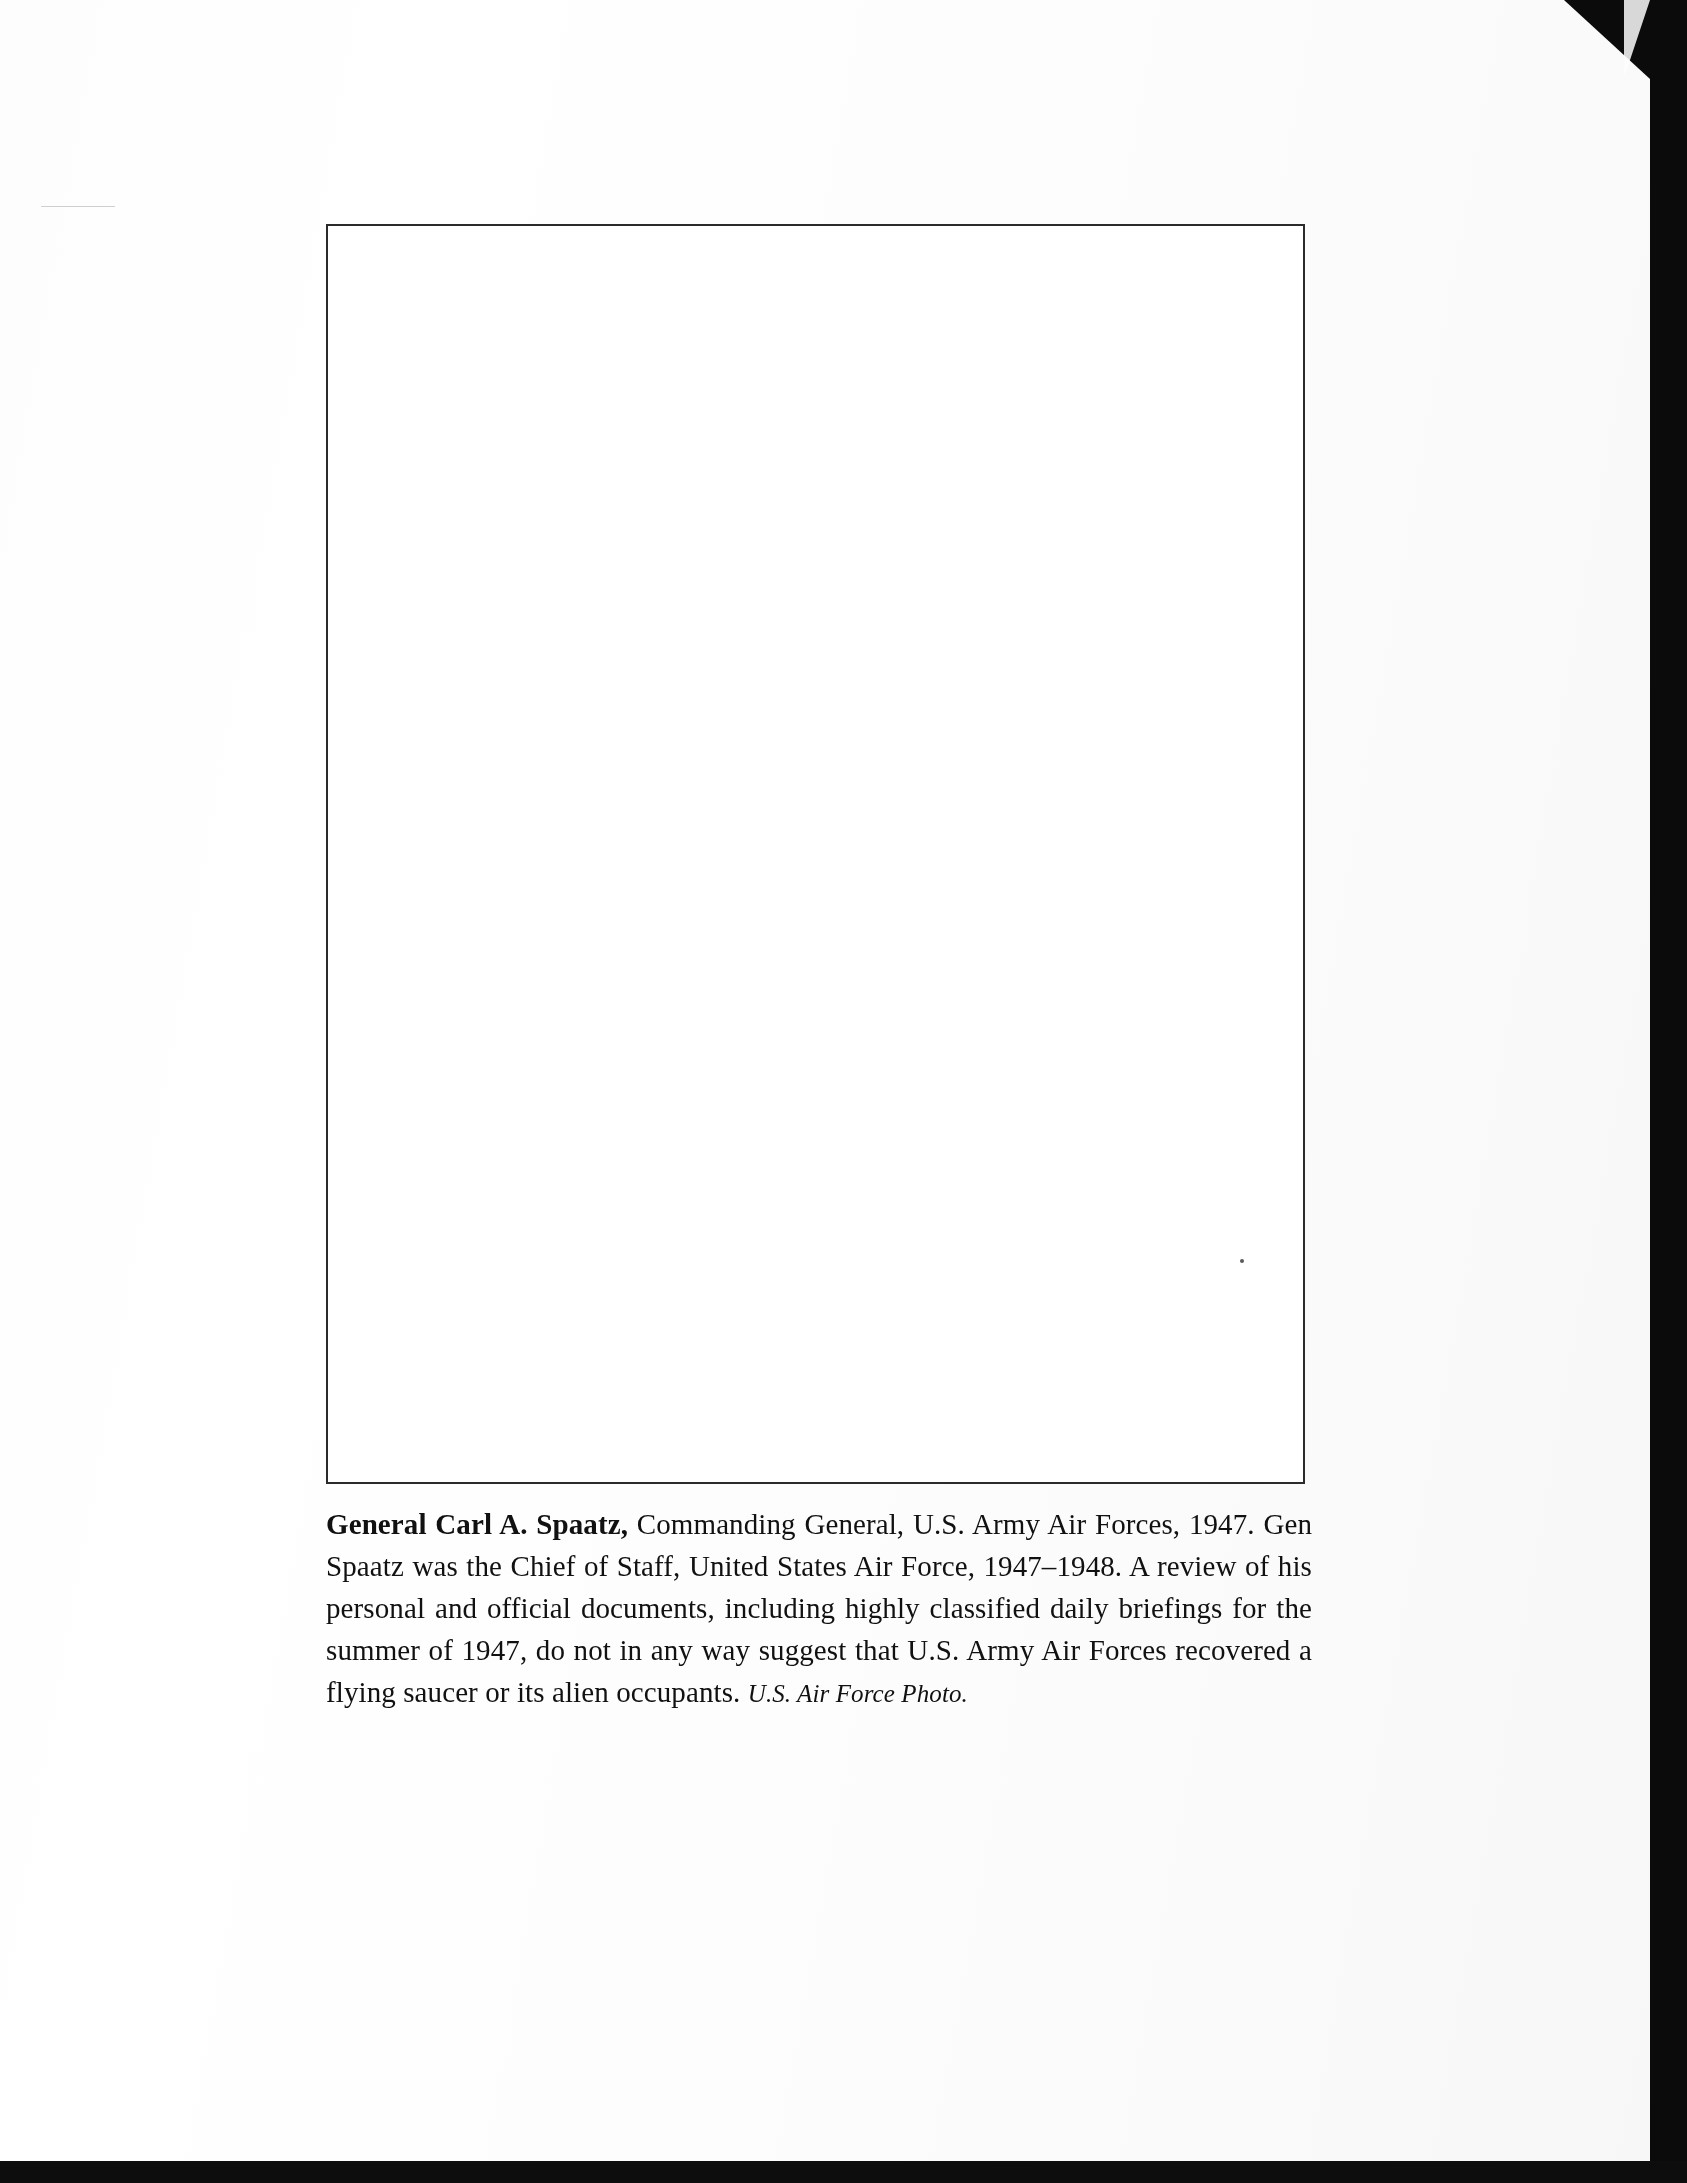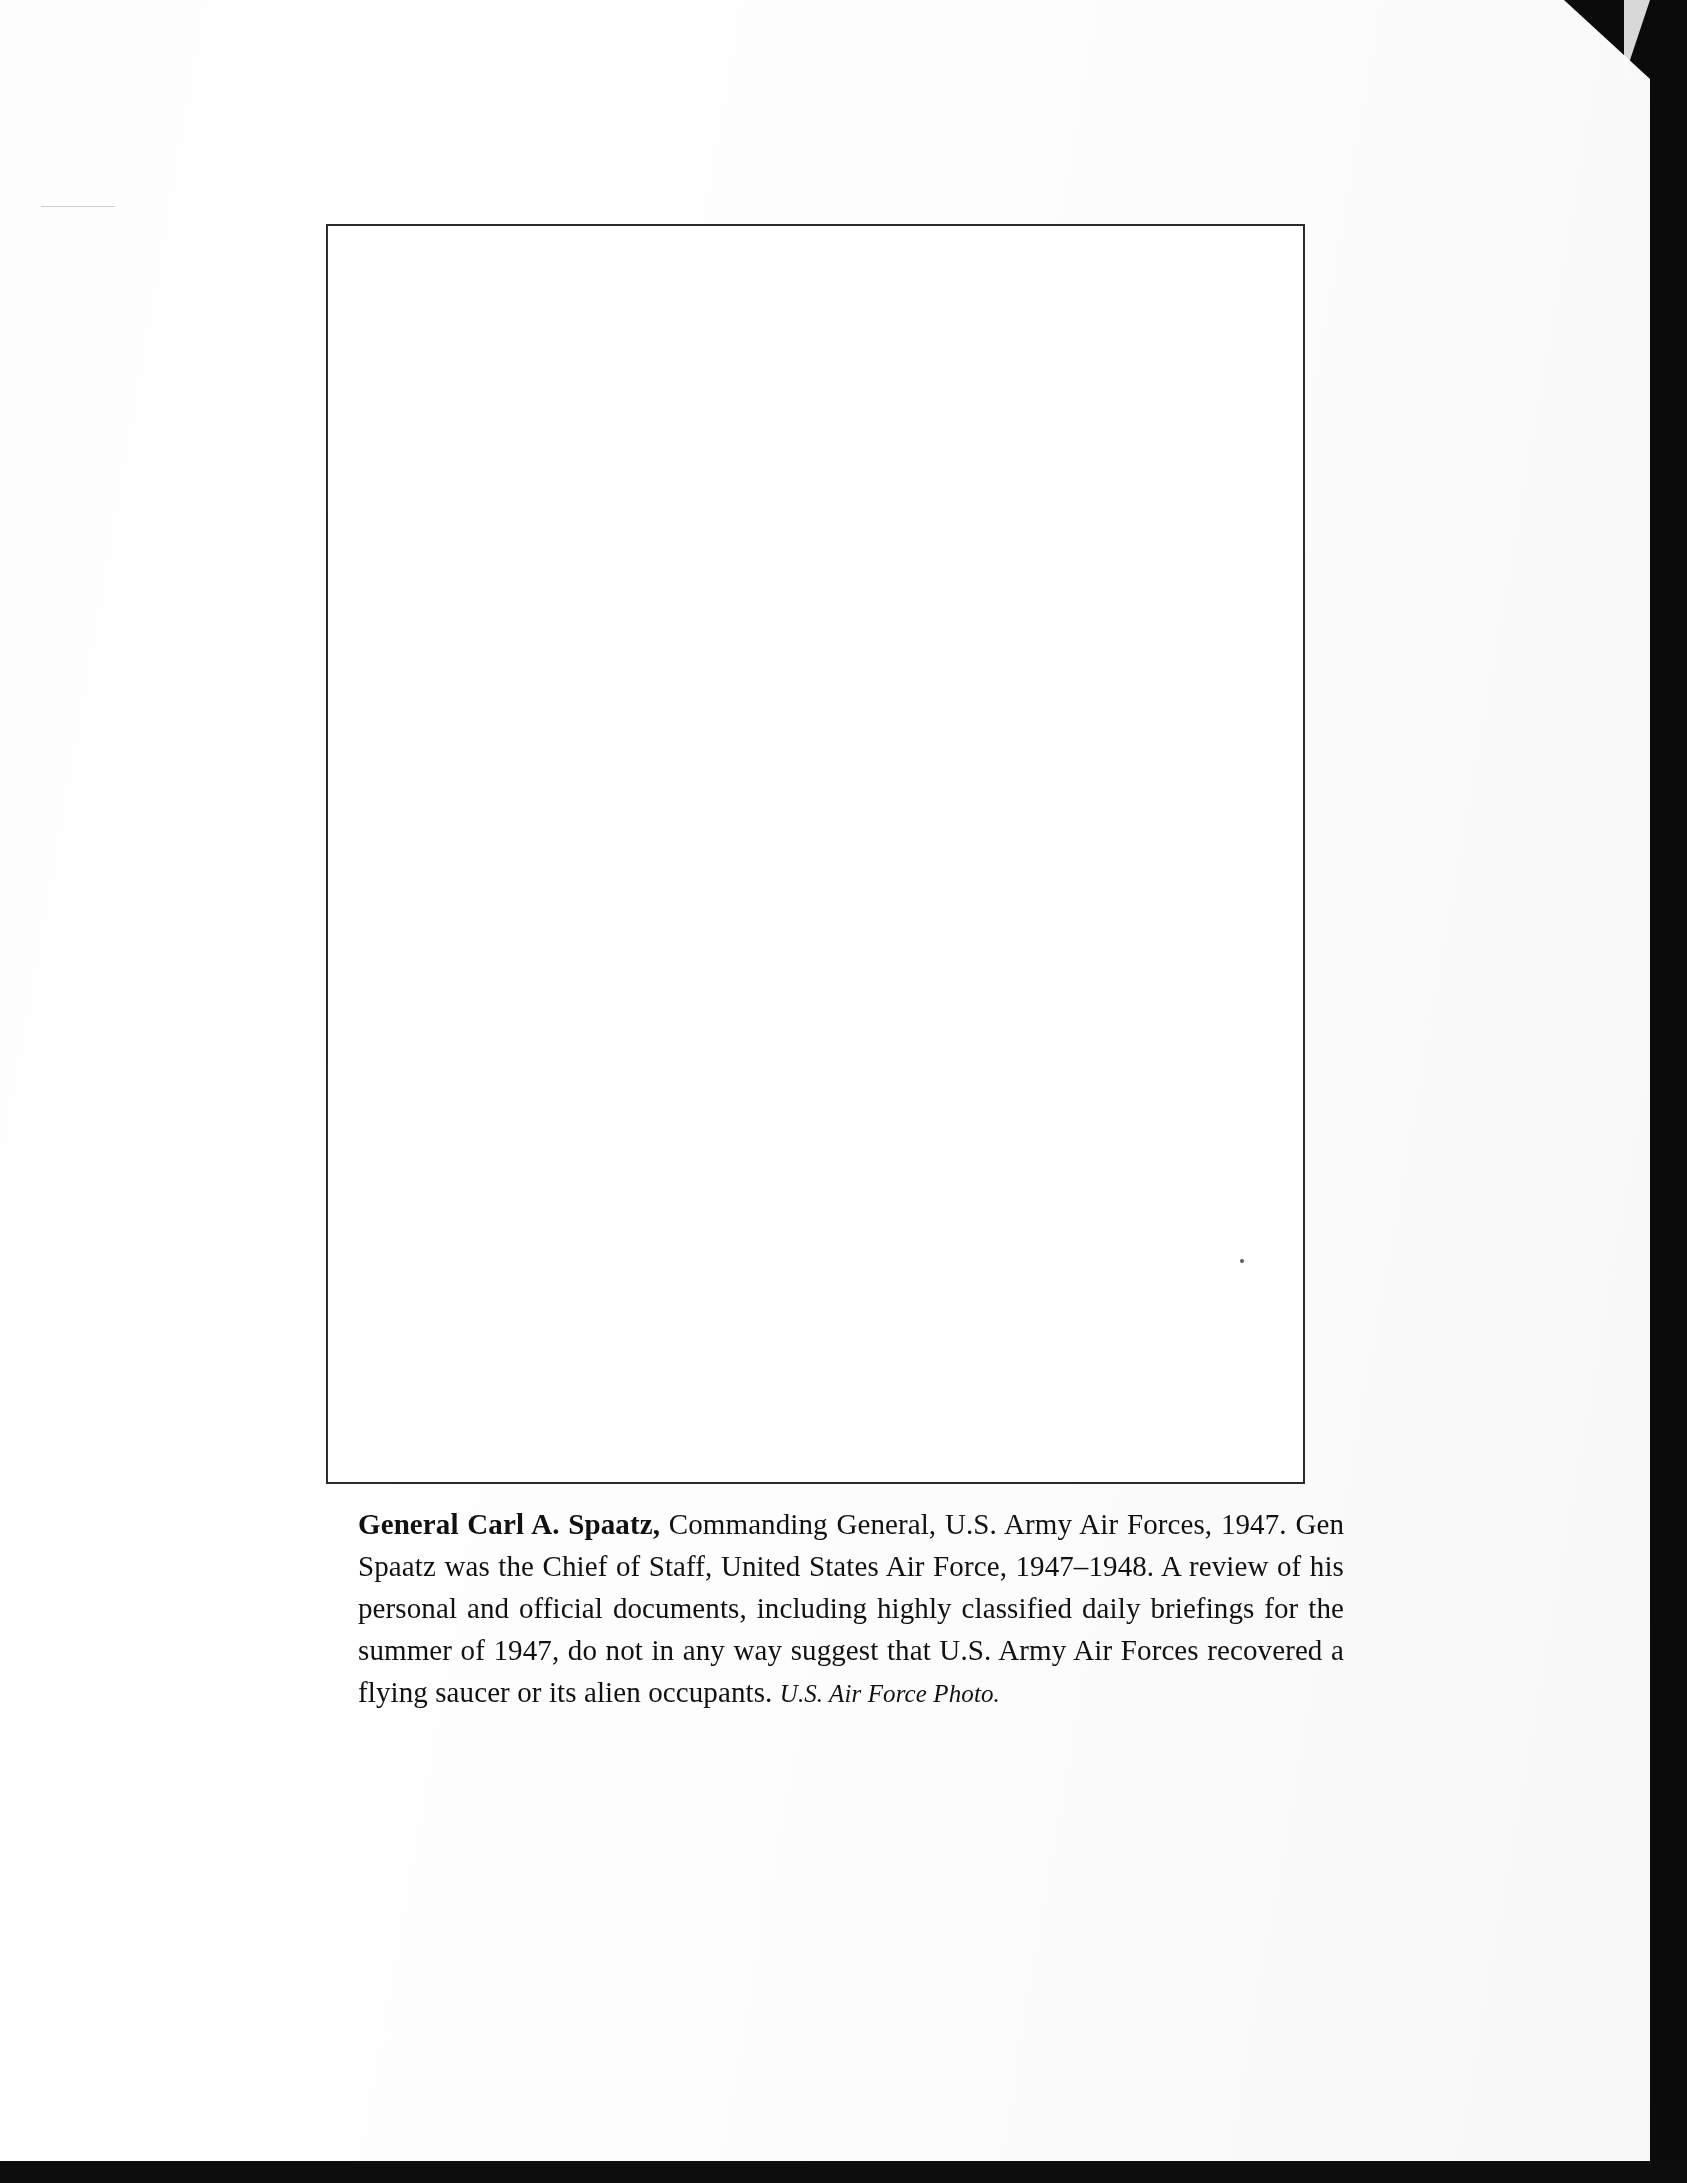--- a/index.html
+++ b/index.html
@@ -98,21 +98,20 @@
     left: 326px;
     top: 1503px;
     width: 986px;
     font-family: "Liberation Serif", serif;
     font-size: 29px;
     line-height: 42px;
     color: #111111;
     text-align: justify;
     text-justify: inter-word;
     letter-spacing: 0.1px;
-    margin-left: 32px;
   }
   #caption .lead {
     font-weight: bold;
   }
   #caption .credit {
     font-style: italic;
     font-size: 25px;
   }
   #caption p {
     margin: 0;

